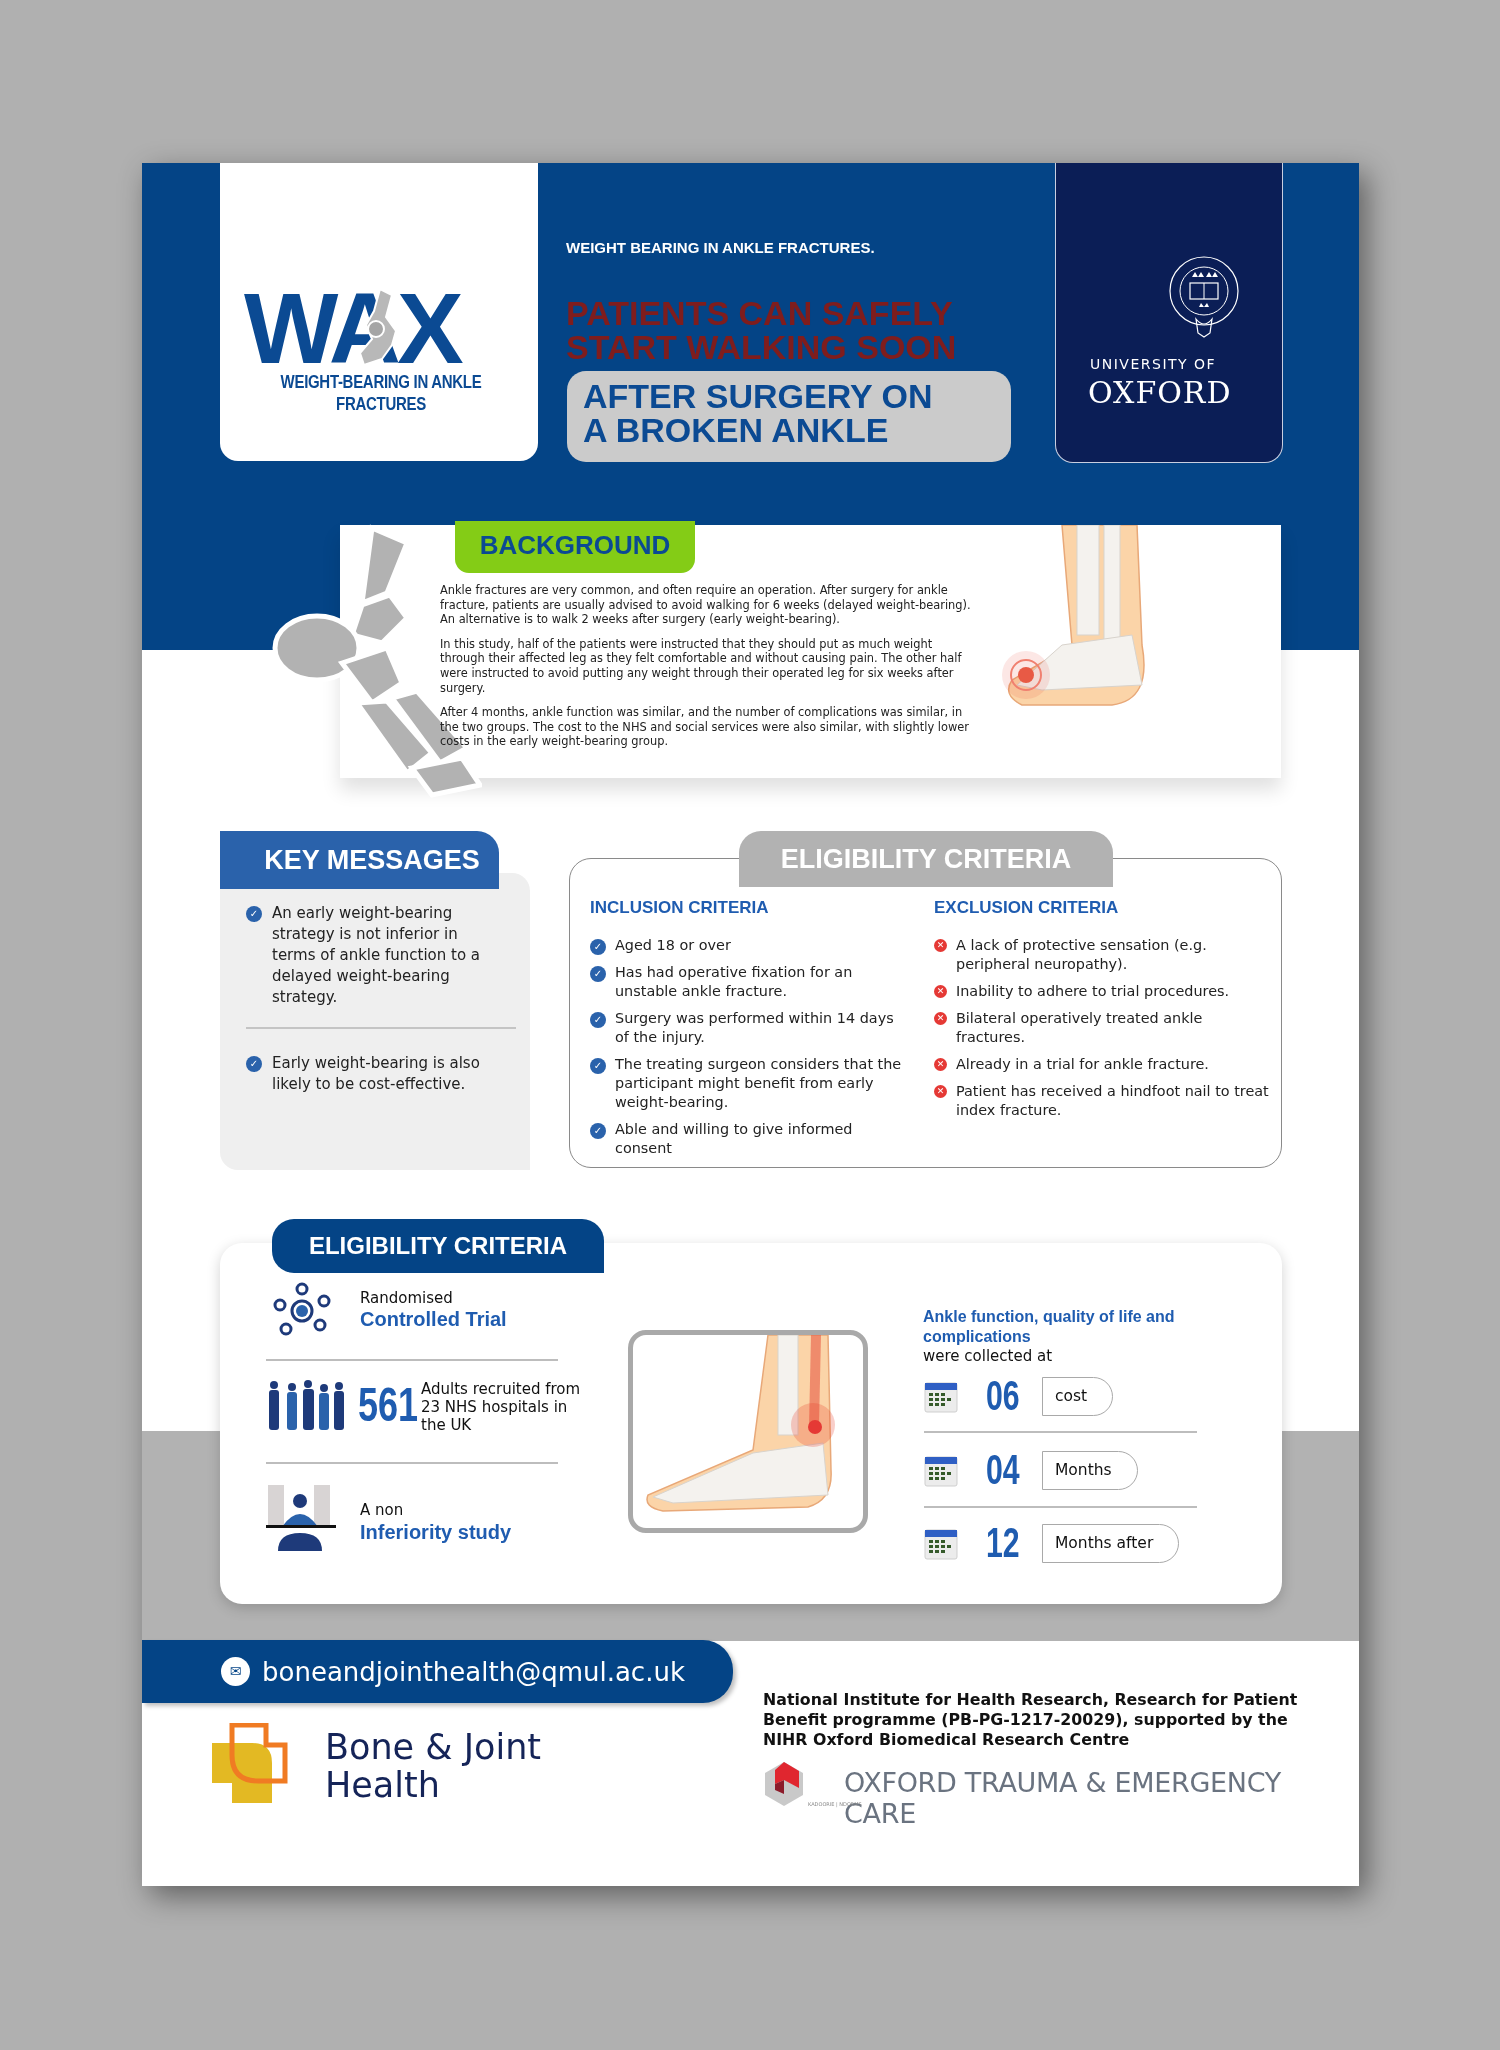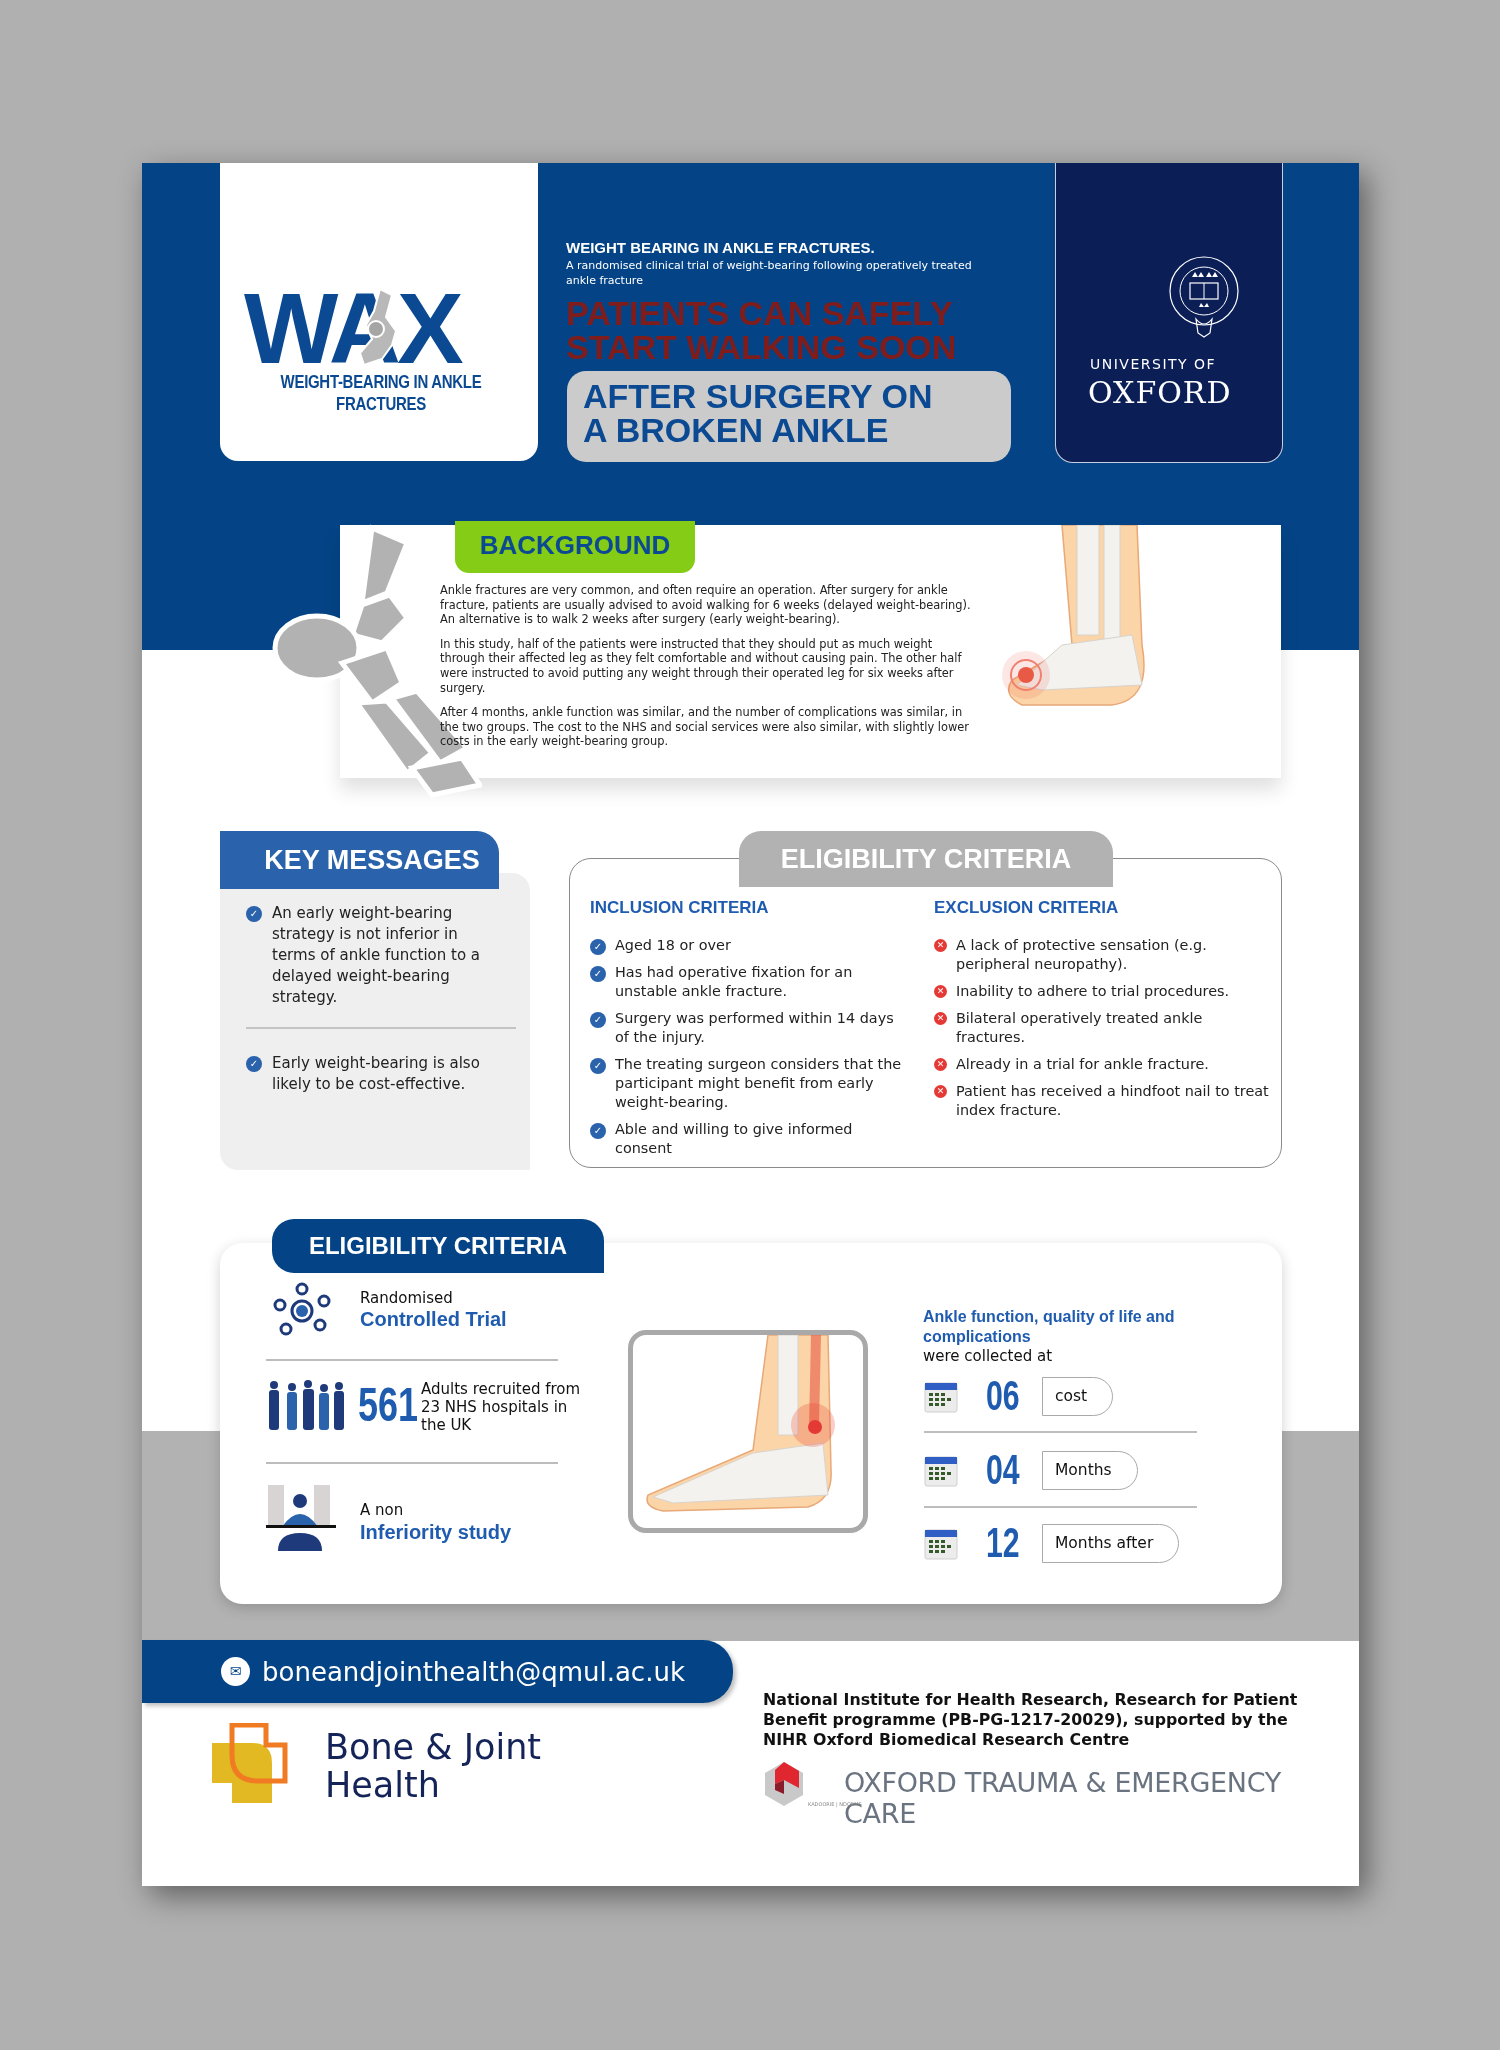--- a/index.html
+++ b/index.html
@@ -87,21 +87,20 @@
     <div class="wax-word">WAX</div>
     <svg class="wax-bone" viewBox="0 0 50 80">
       <path d="M28 2 L40 8 L34 30 L44 44 L40 58 L30 72 L12 78 L8 66 L20 52 L14 38 L22 24 Z" fill="#b8b8b8" stroke="#fff" stroke-width="2"></path>
       <circle cx="24" cy="42" r="8" fill="#a5a5a5" stroke="#fff" stroke-width="2"></circle>
     </svg>
     <div class="wax-tag">WEIGHT-BEARING IN ANKLE FRACTURES</div>
   </div>
 
   <div class="head-text">
     <div class="head-kicker">WEIGHT BEARING IN ANKLE FRACTURES.</div>
-    <div class="head-sub">A randomised clinical trial of weight-bearing following  operatively treated ankle fracture</div>
   </div>
   <div class="head-big">
     <div>PATIENTS CAN SAFELY</div>
     <div>START WALKING SOON</div>
   </div>
   <div class="head-gray">
     <div>AFTER SURGERY ON</div>
     <div>A BROKEN ANKLE</div>
   </div>
 

